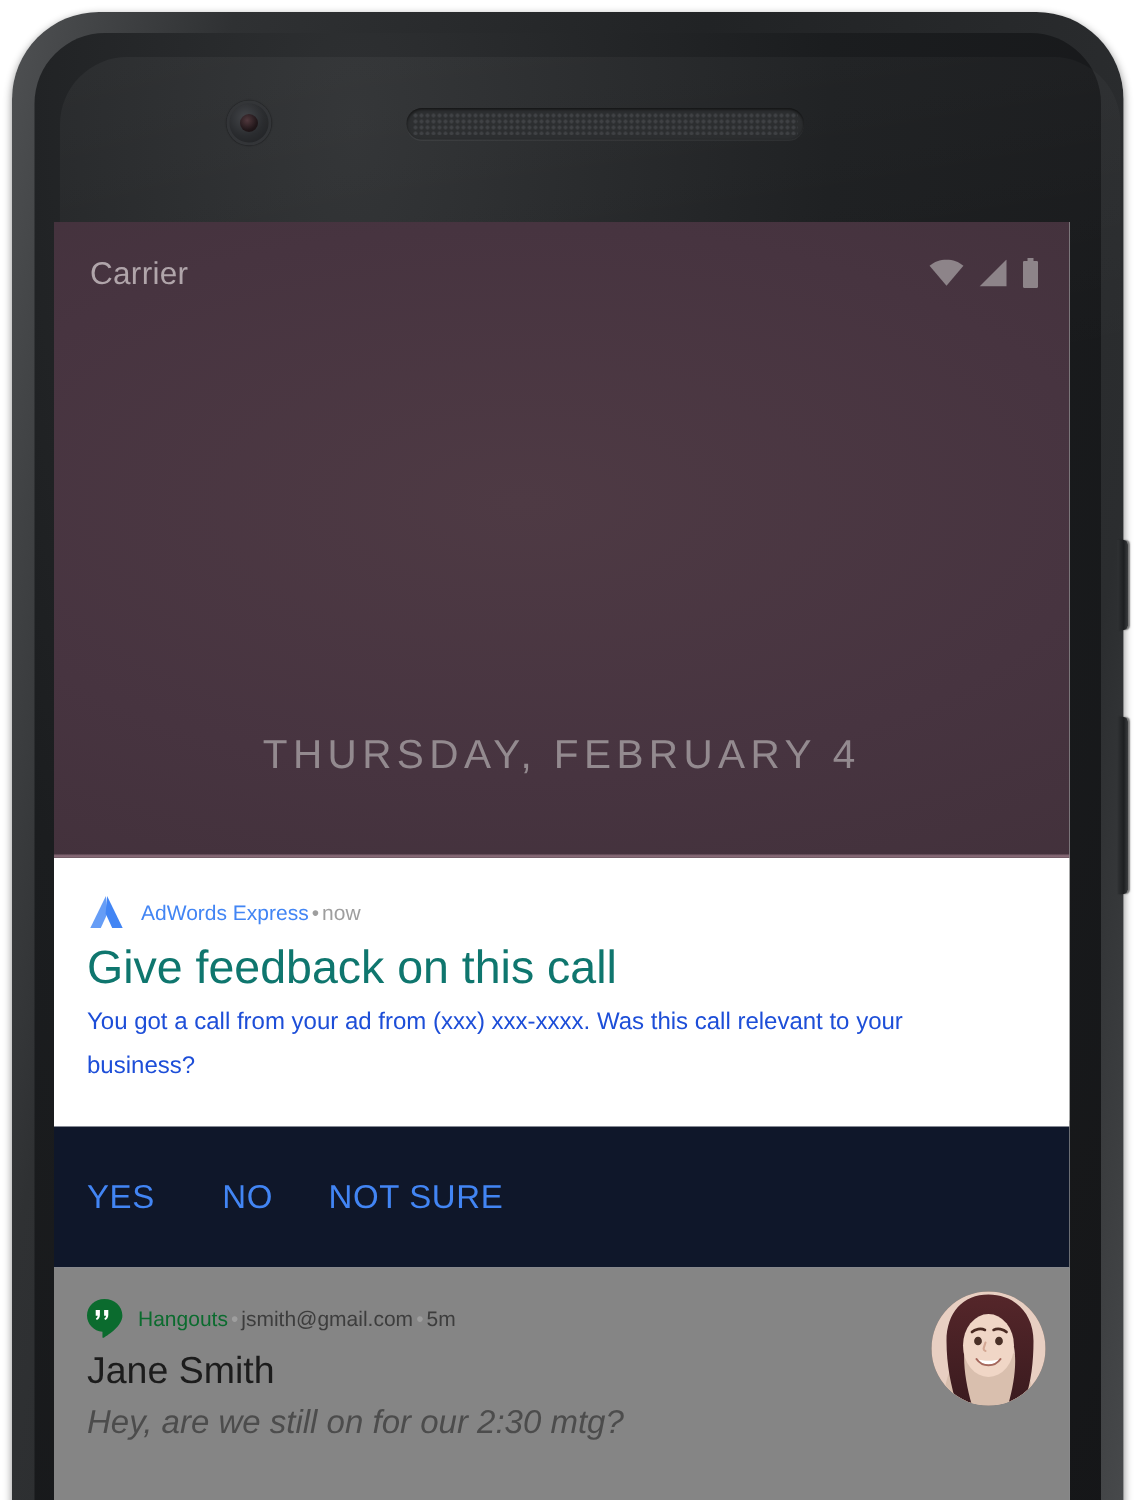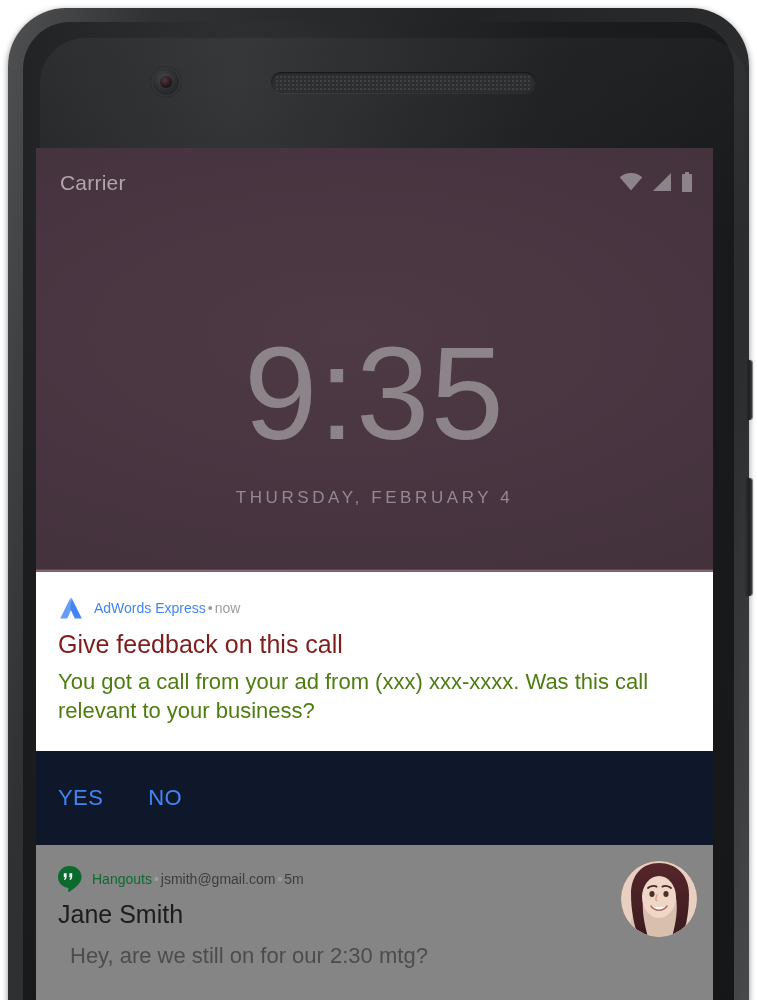--- a/index.html
+++ b/index.html
@@ -163,21 +163,21 @@
     line-height: 132px;
     font-weight: 300;
     color: #8d8489;
     letter-spacing: 1px;
   }
   .datetext {
     position: absolute;
     left: 0; right: 0;
     top: 340px;
     text-align: center;
-    font-size: 17px;
+    font-size: 27px;
     color: #938a8f;
     letter-spacing: 3.6px;
     font-weight: 400;
   }
 
   
   .notif-primary {
     position: absolute;
     left: 0;
     top: 424px;
@@ -197,29 +197,29 @@
   .app-icon-adwords { width: 26px; height: 26px; flex: 0 0 auto; }
   .head-line {
     font-size: 14px;
     white-space: nowrap;
   }
   .app-name-adwords { color: #4285f4; }
   .dot-sep { color: #9e9e9e; padding: 0 2px; }
   .time-ago { color: #9e9e9e; }
 
   .notif-title {
-    font-size: 25px;
-    color: #7f1d1d;
+    font-size: 31px;
+    color: #0f766e;
     margin: 0 0 7px 0;
     line-height: 31px;
     font-weight: 400;
   }
   .notif-text {
-    font-size: 22px;
-    color: #4d7c0f;
+    font-size: 16px;
+    color: #1d4ed8;
     line-height: 29px;
     margin: 0;
     max-width: 610px;
   }
 
   
   .notif-actions {
     position: absolute;
     left: 0;
     top: 603px;
@@ -266,21 +266,22 @@
     font-size: 25px;
     color: #1c1c1c;
     line-height: 31px;
     margin: 4px 0 4px 0;
     font-weight: 400;
   }
   .msg-preview {
     font-size: 22px;
     color: #4c4c4c;
     line-height: 28px;
-    margin: 12px;
+    margin: 0;
+    font-style: italic;
   }
   .avatar {
     position: absolute;
     right: 16px;
     top: 16px;
     width: 76px; height: 76px;
     border-radius: 50%;
     overflow: hidden;
     background: #c2a394;
   }
@@ -323,21 +324,20 @@
             </svg>
           </span>
           <span>
             <svg width="12" height="20" viewBox="0 0 12 20">
               <path d="M4 0h4v2h2.2c.5 0 .8.4.8.9V19c0 .6-.4 1-.9 1H1.9c-.5 0-.9-.4-.9-1V2.9c0-.5.3-.9.8-.9H4V0z" fill="#8d8489"></path>
             </svg>
           </span>
         </div>
       </div>
 
-      <div class="clock">9:35</div>
       <div class="datetext">THURSDAY, FEBRUARY 4</div>
     </div>
 
     <div class="notif-primary">
       <div class="notif-body">
 
         <div class="notif-head">
           <span class="app-icon-adwords">
             <svg width="26" height="26" viewBox="0 0 26 26">
               <path d="M12.6 2.4 2.2 23.6h7.0L13.6 14z" fill="#669df6"></path>
@@ -350,20 +350,21 @@
         <p class="notif-title">Give feedback on this call</p>
         <p class="notif-text">You got a call from your ad from (xxx) xxx-xxxx. Was this call relevant to your business?</p>
       </div>
     </div>
 
     <div class="notif-actions">
       <button class="action-btn">YES</button>
       <span class="action-gap-1"></span>
       <button class="action-btn">NO</button>
       <span class="action-gap-2"></span>
+      <button class="action-btn">NOT SURE</button>
     </div>
 
     <div class="notif-secondary">
 
       <div class="notif-head">
         <span class="app-icon-hangouts">
           <svg width="24" height="26" viewBox="0 0 24 26">
             <path d="M11.6 0C5.2 0 0 4.9 0 11c0 5.7 4.5 10.4 10.3 10.9v3.6c0 .4.4.6.7.4 3.7-2.3 12.6-8 12.6-14.9C23.6 4.9 18.4 0 11.6 0z" fill="#0b6b2e"></path>
             <path d="M8.6 7.3v3.2c0 1.8-.7 2.9-2.1 3.5l-.6-1c.8-.4 1.2-1 1.2-1.8h-1.3V7.3h2.8zm5.6 0v3.2c0 1.8-.7 2.9-2.1 3.5l-.6-1c.8-.4 1.2-1 1.2-1.8h-1.3V7.3h2.8z" fill="#ffffff"></path>
           </svg>

